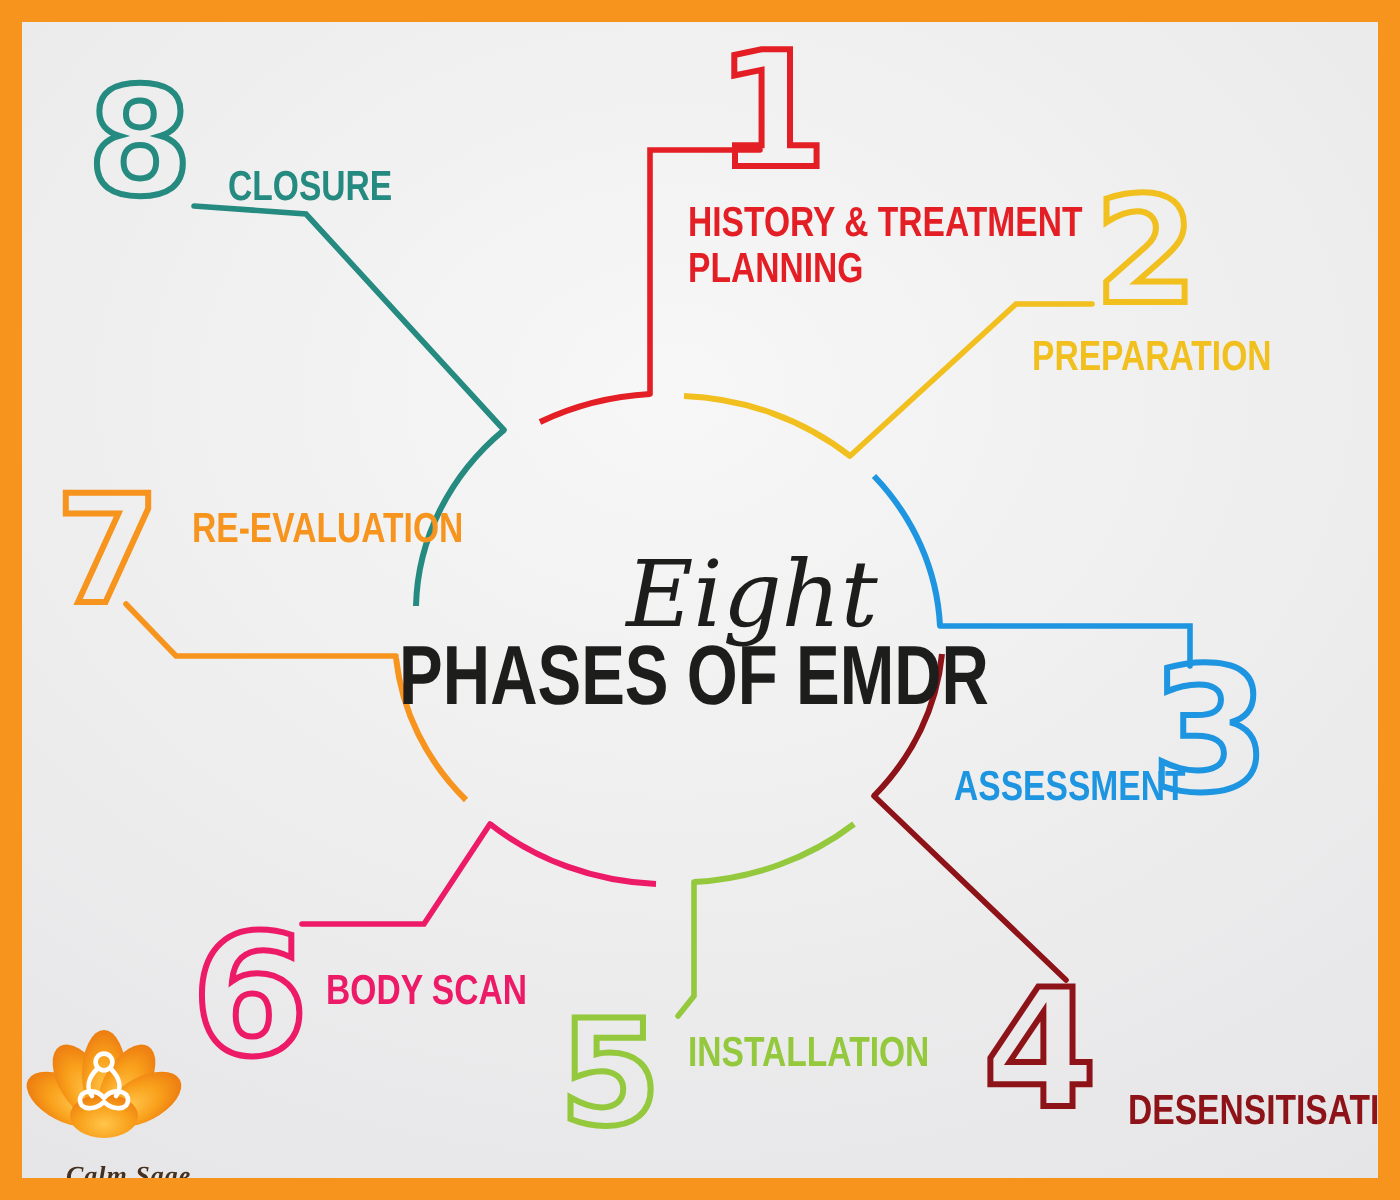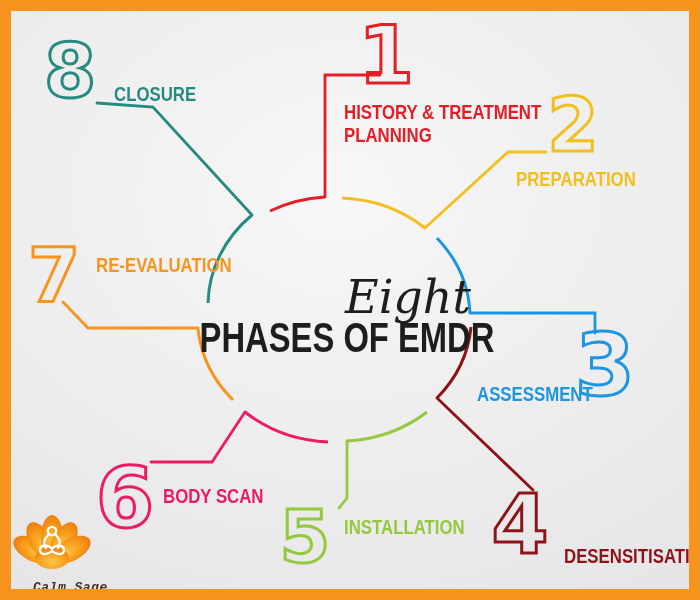--- a/index.html
+++ b/index.html
@@ -34,38 +34,37 @@
   .script-word{
     position:absolute;
     left:365px;top:263px;
     transform:translateX(-50%);
     font-family:"DejaVu Serif",serif;
     font-style:italic;
     font-size:46px;
     line-height:46px;
     color:#1d1d1b;
     white-space:nowrap;
-    margin-left:32px;
   }
   .main-title{
     position:absolute;
     left:336px;top:306px;
     transform:translateX(-50%) scaleX(0.78);
     font-weight:bold;
     font-size:42px;
     line-height:42px;
     letter-spacing:0px;
     color:#1d1d1b;
     white-space:nowrap;
   }
   .brand-text{
     position:absolute;
     left:22px;top:569px;
     width:90px;
-    font-family:Liberation Mono, monospace;
+    font-family:Liberation Serif, serif;
     font-style:italic;
     font-weight:bold;
     font-size:13px;
     color:#46301f;
     letter-spacing:0.5px;
   }
 </style>
 </head>
 <body>
 

